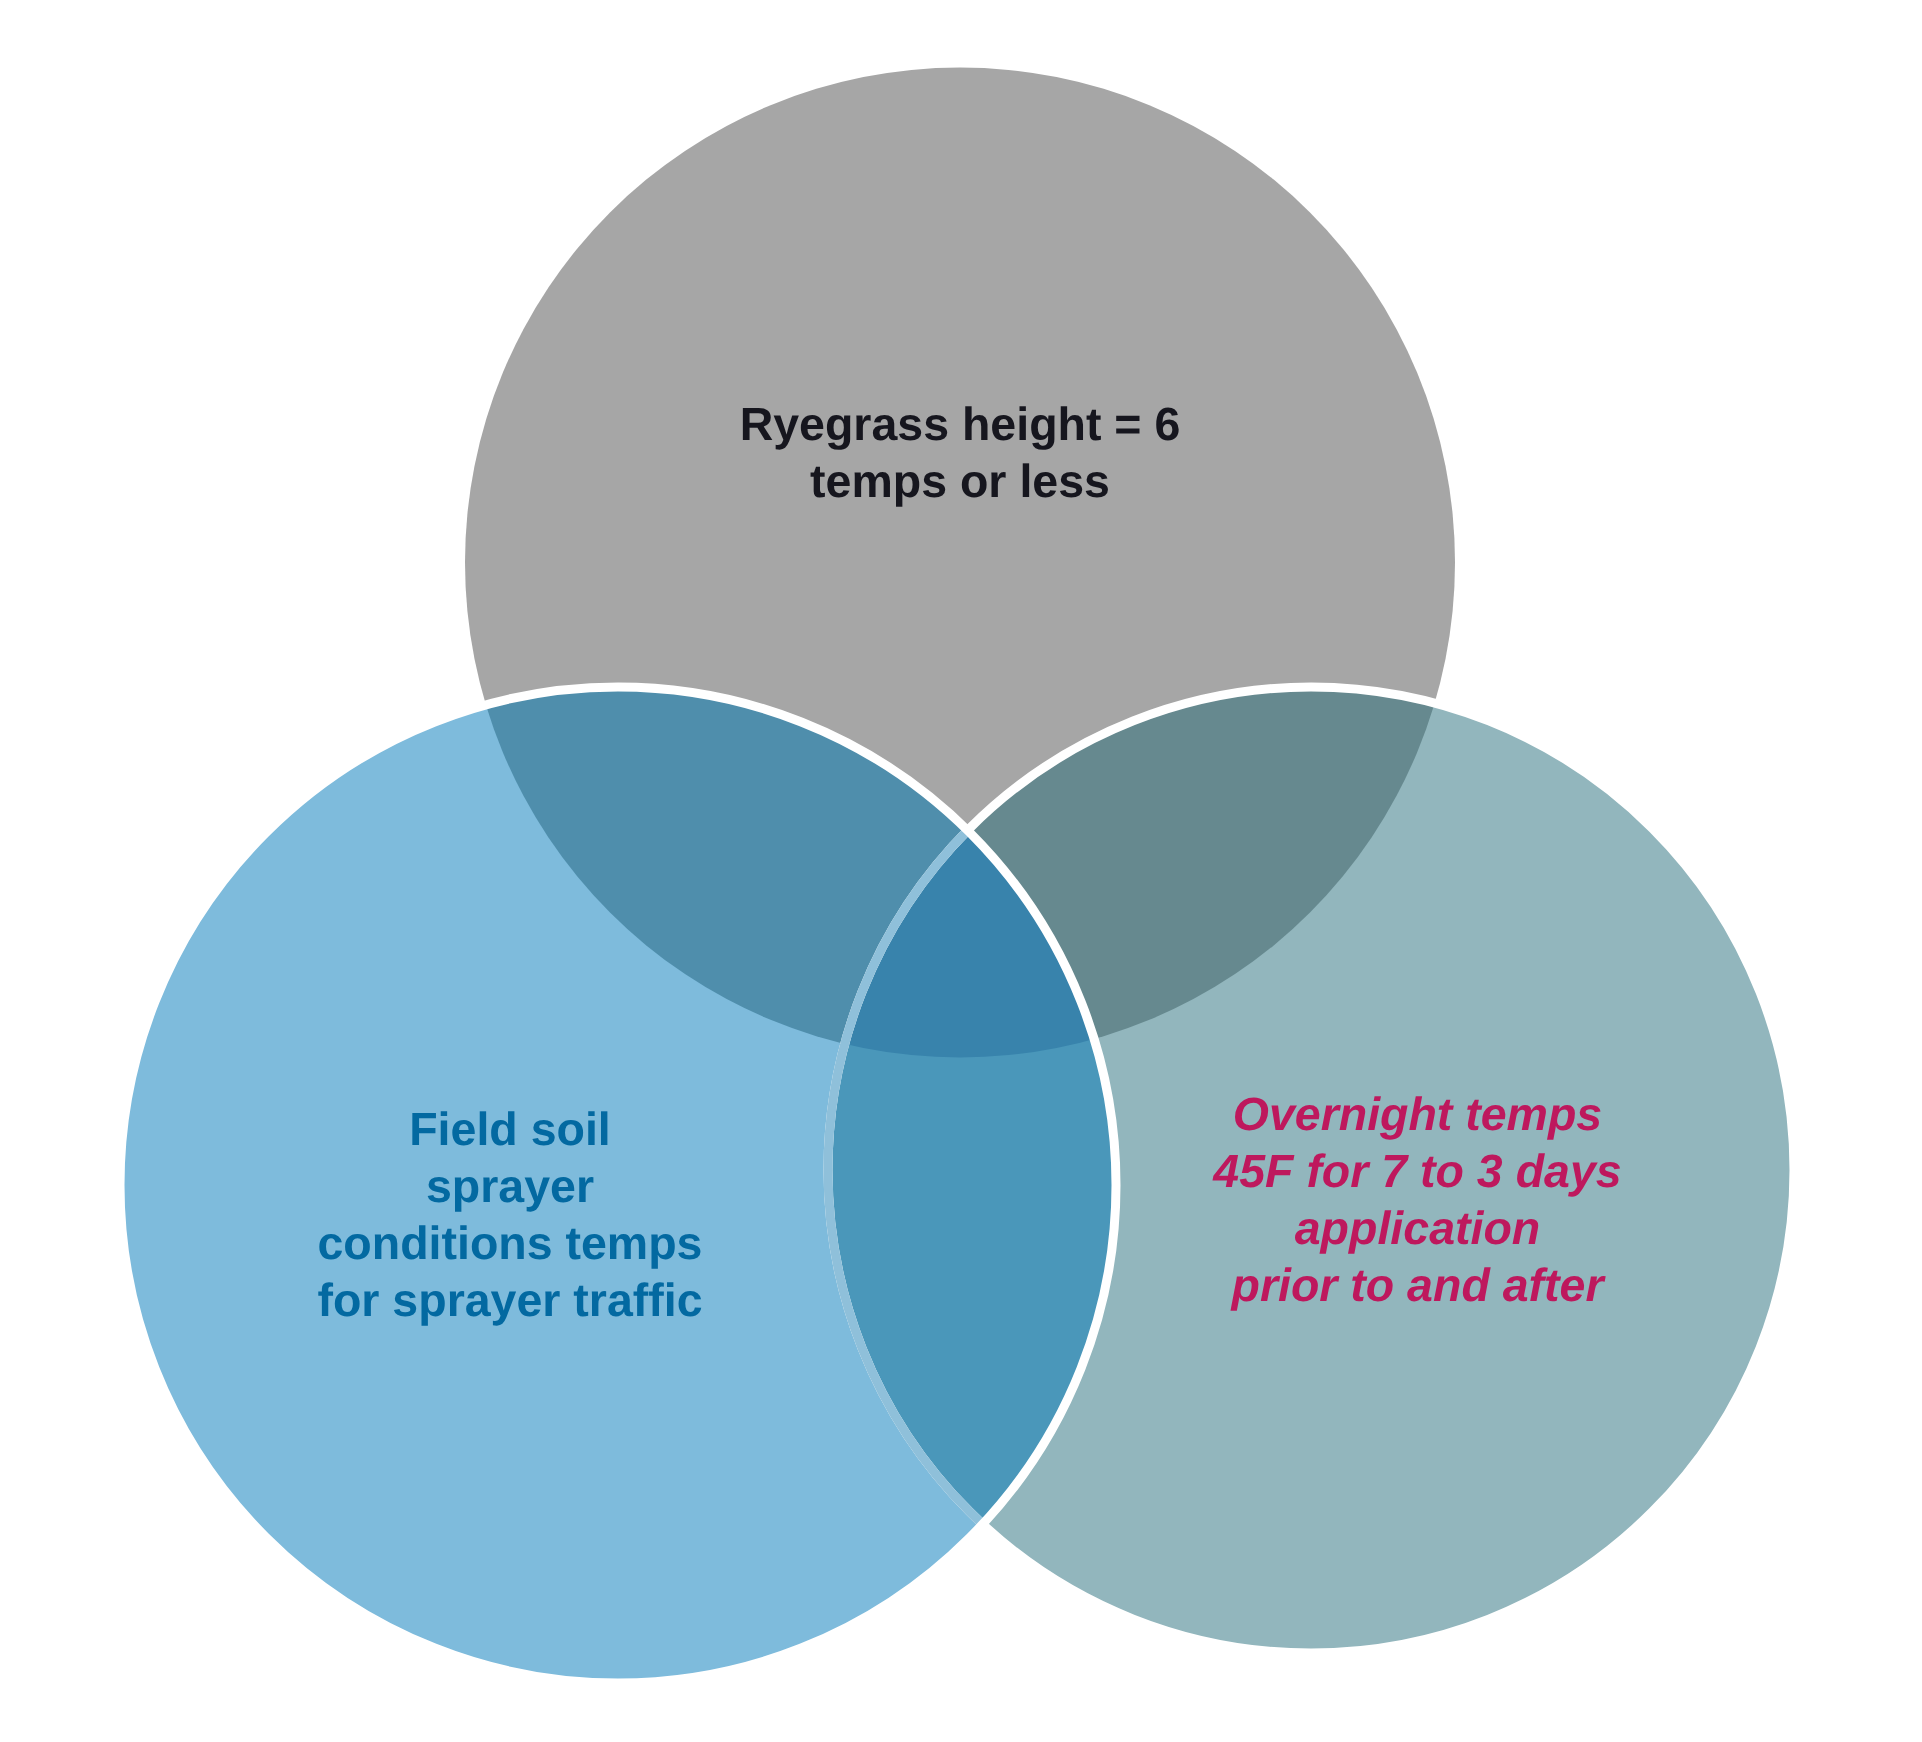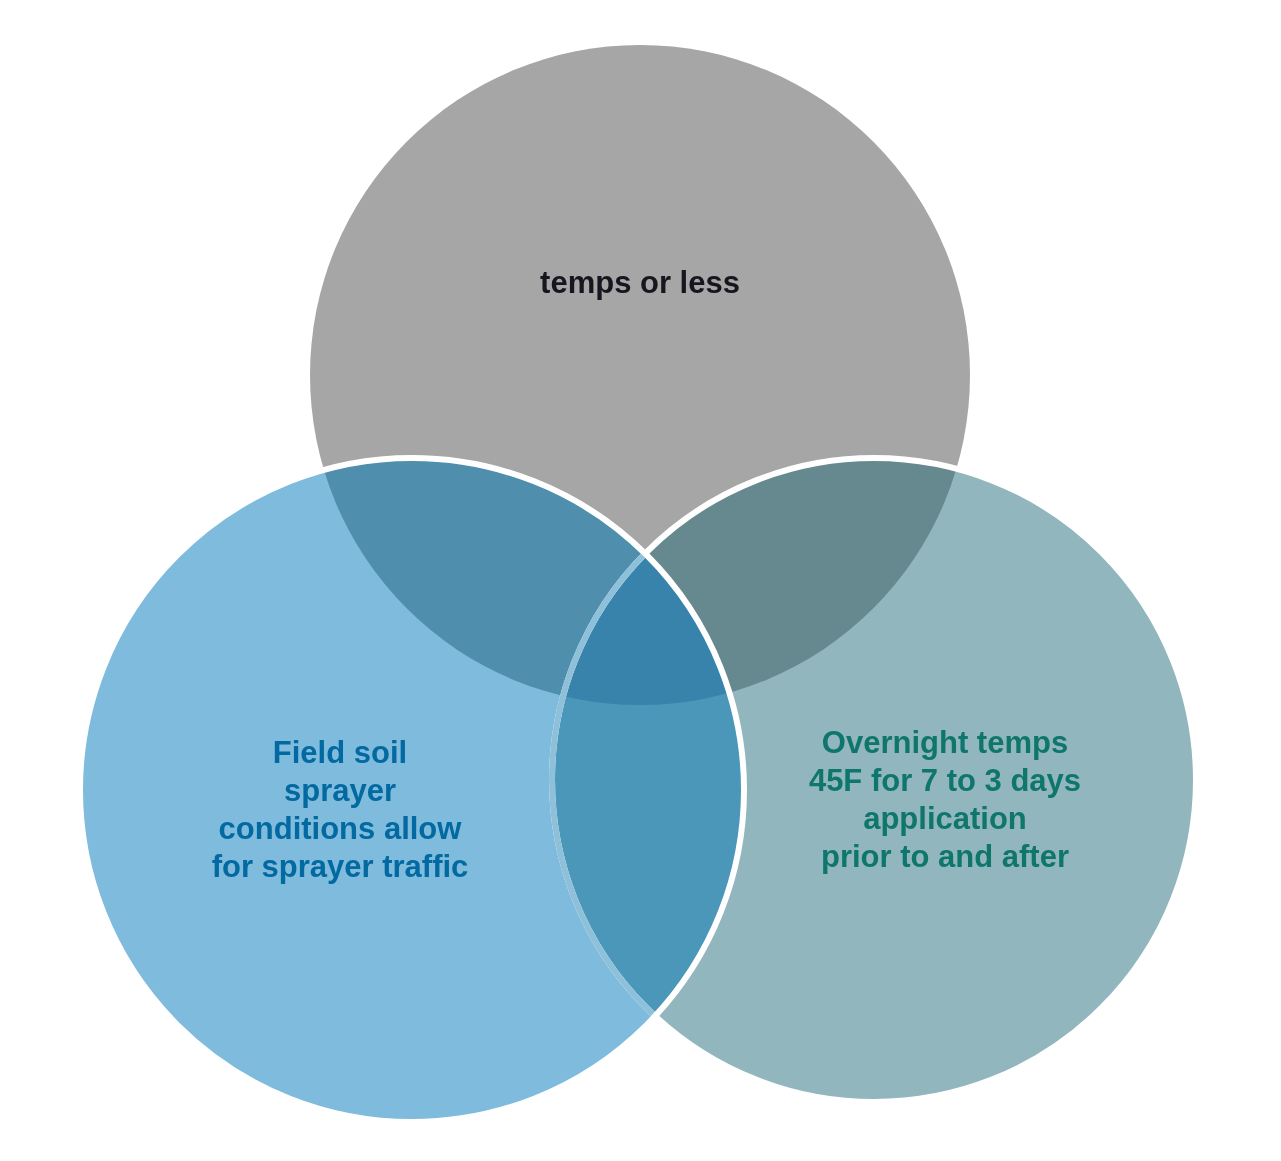--- a/index.html
+++ b/index.html
@@ -65,30 +65,31 @@
 
     <circle cx="874" cy="780" r="322" fill="none" stroke-width="6" stroke="#FFFFFF"></circle>
     <g clip-path="url(#clip-left)">
       <circle cx="874" cy="780" r="322" fill="none" stroke-width="6" stroke="#8FC0DA"></circle>
     </g>
 
     <circle cx="412" cy="790" r="332" fill="none" stroke-width="6" stroke="#FFFFFF"></circle>
   </svg>
 
   <div class="vtext vtext-top" style="color: rgb(22, 22, 30);">
+    <div>Ryegrass height = 6</div>
     <div>temps or less</div>
   </div>
 
   <div class="vtext vtext-left" style="color: #0369a1;">
     <div>Field soil</div>
     <div>sprayer</div>
-    <div>conditions allow</div>
+    <div>conditions temps</div>
     <div>for sprayer traffic</div>
   </div>
 
-  <div class="vtext vtext-right" style="color: #0f766e;">
+  <div class="vtext vtext-right" style="color: #be185d; font-style: italic;">
     <div>Overnight temps</div>
     <div>45F for 7 to 3 days</div>
     <div>application</div>
     <div>prior to and after</div>
   </div>
 
 </div>
 
 </body></html>

